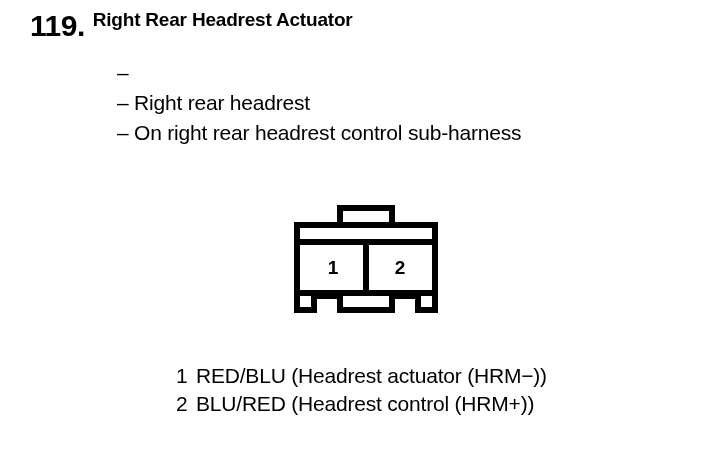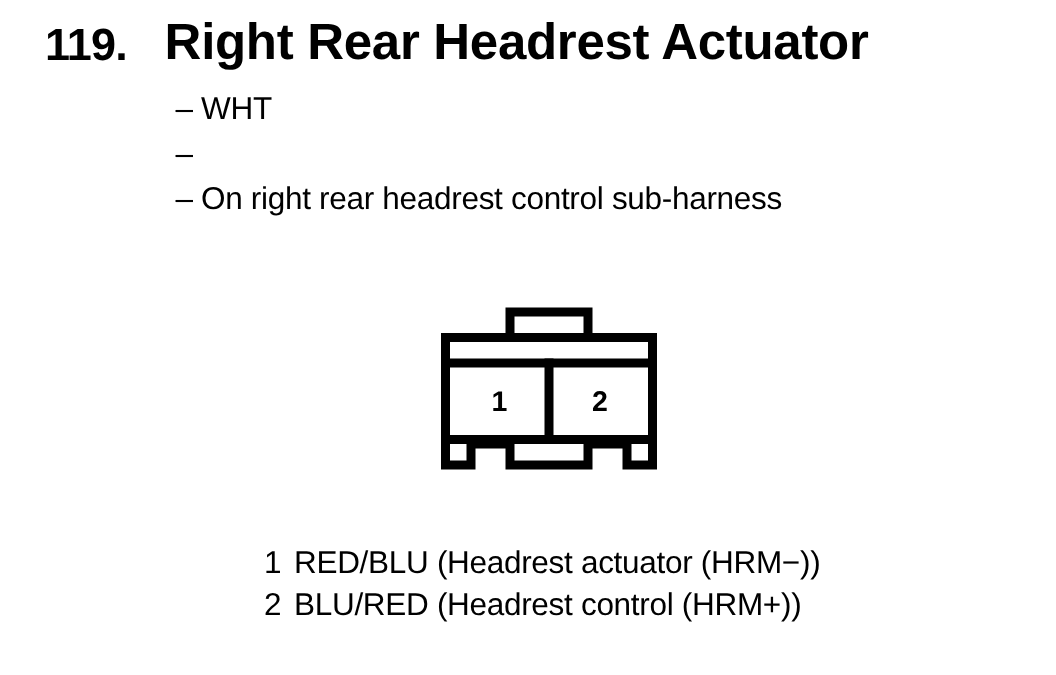--- a/index.html
+++ b/index.html
@@ -18,32 +18,32 @@
     color: #000000;
     -webkit-font-smoothing: none;
   }
 
   
   .title-row {
     position: absolute;
     left: 30px;
     top: 9px;
     display: flex;
-    align-items: flex-end;
+    align-items: flex-start;
     white-space: nowrap;
   }
   .title-num {
     font-size: 30px;
     font-weight: bold;
     letter-spacing: -0.5px;
   }
   .title-text {
-    font-size: 34px;
+    font-size: 19px;
     font-weight: bold;
-    margin-left: 25px;
+    margin-left: 8px;
     letter-spacing: -0.2px;
   }
 
   
   .desc-list {
     position: absolute;
     left: 117px;
     top: 58px;
   }
   .desc-line {
@@ -101,24 +101,24 @@
 <div id="page">
 
   <div class="title-row">
     <span class="title-num">119.</span>
     <span class="title-text">Right Rear Headrest Actuator</span>
   </div>
 
   <div class="desc-list">
     <div class="desc-line">
       <span class="desc-dash">–</span>
-      <span>WHT</span>
     </div>
     <div class="desc-line">
       <span class="desc-dash">–</span>
+      <span>Right rear headrest</span>
     </div>
     <div class="desc-line">
       <span class="desc-dash">–</span>
       <span>On right rear headrest control sub-harness</span>
     </div>
   </div>
 
   <div class="connector-wrap">
     <svg class="connector-svg" width="156" height="124" viewBox="0 0 156 124">
 

